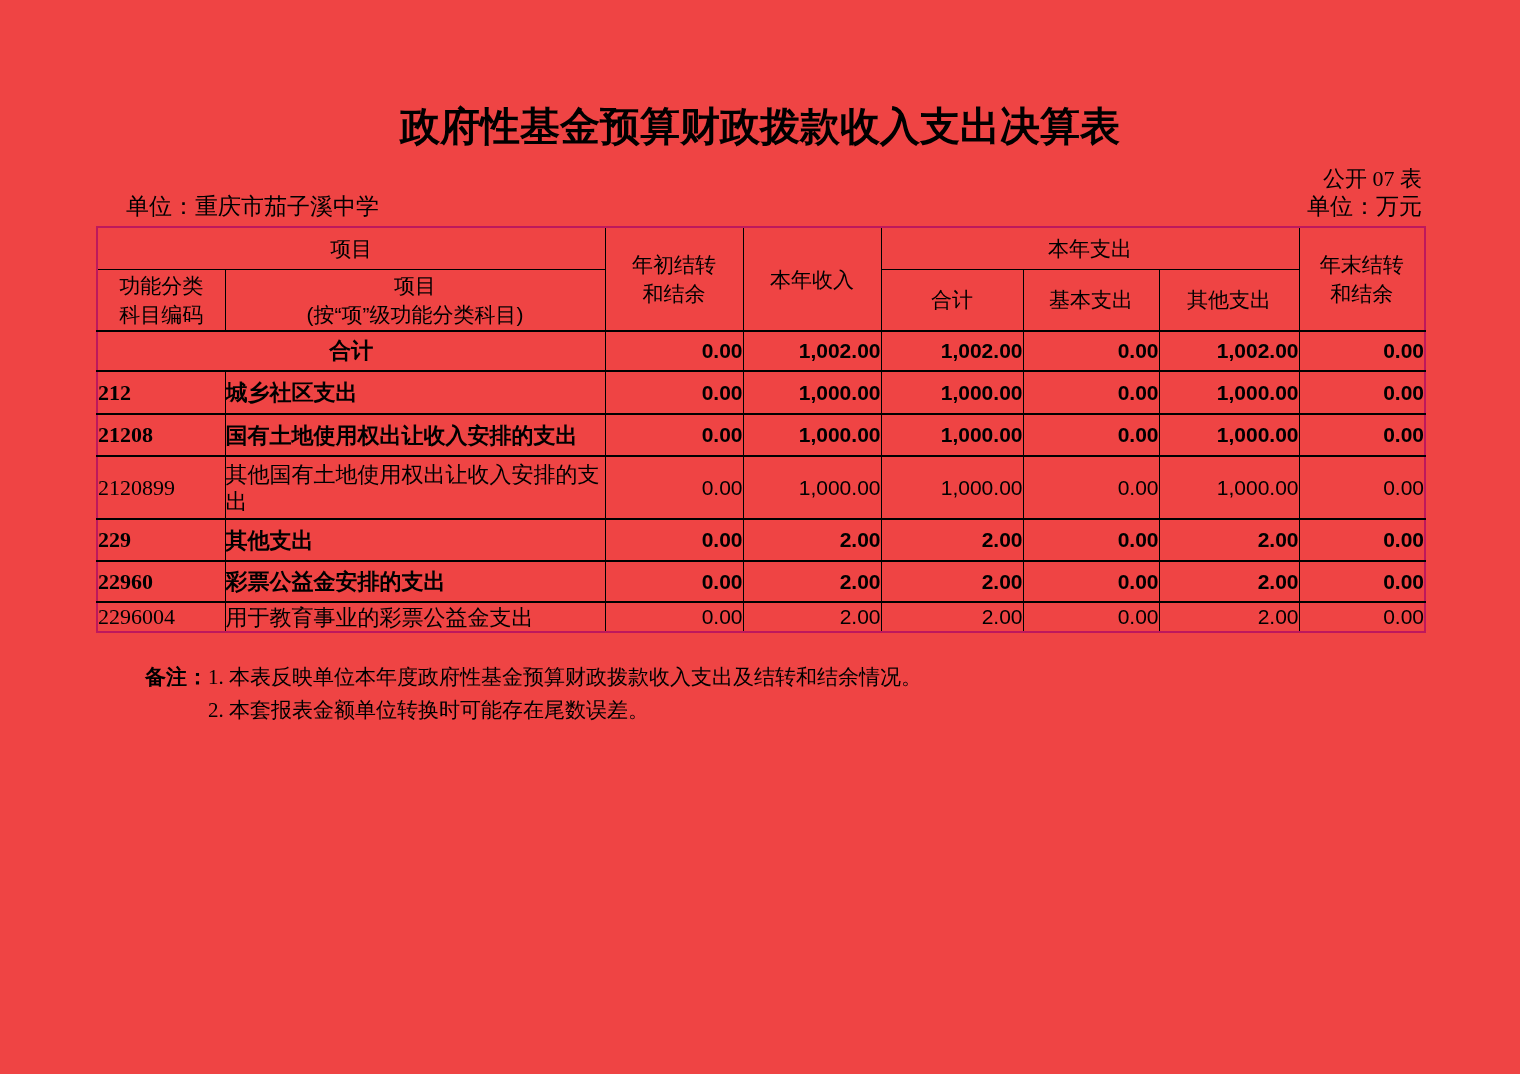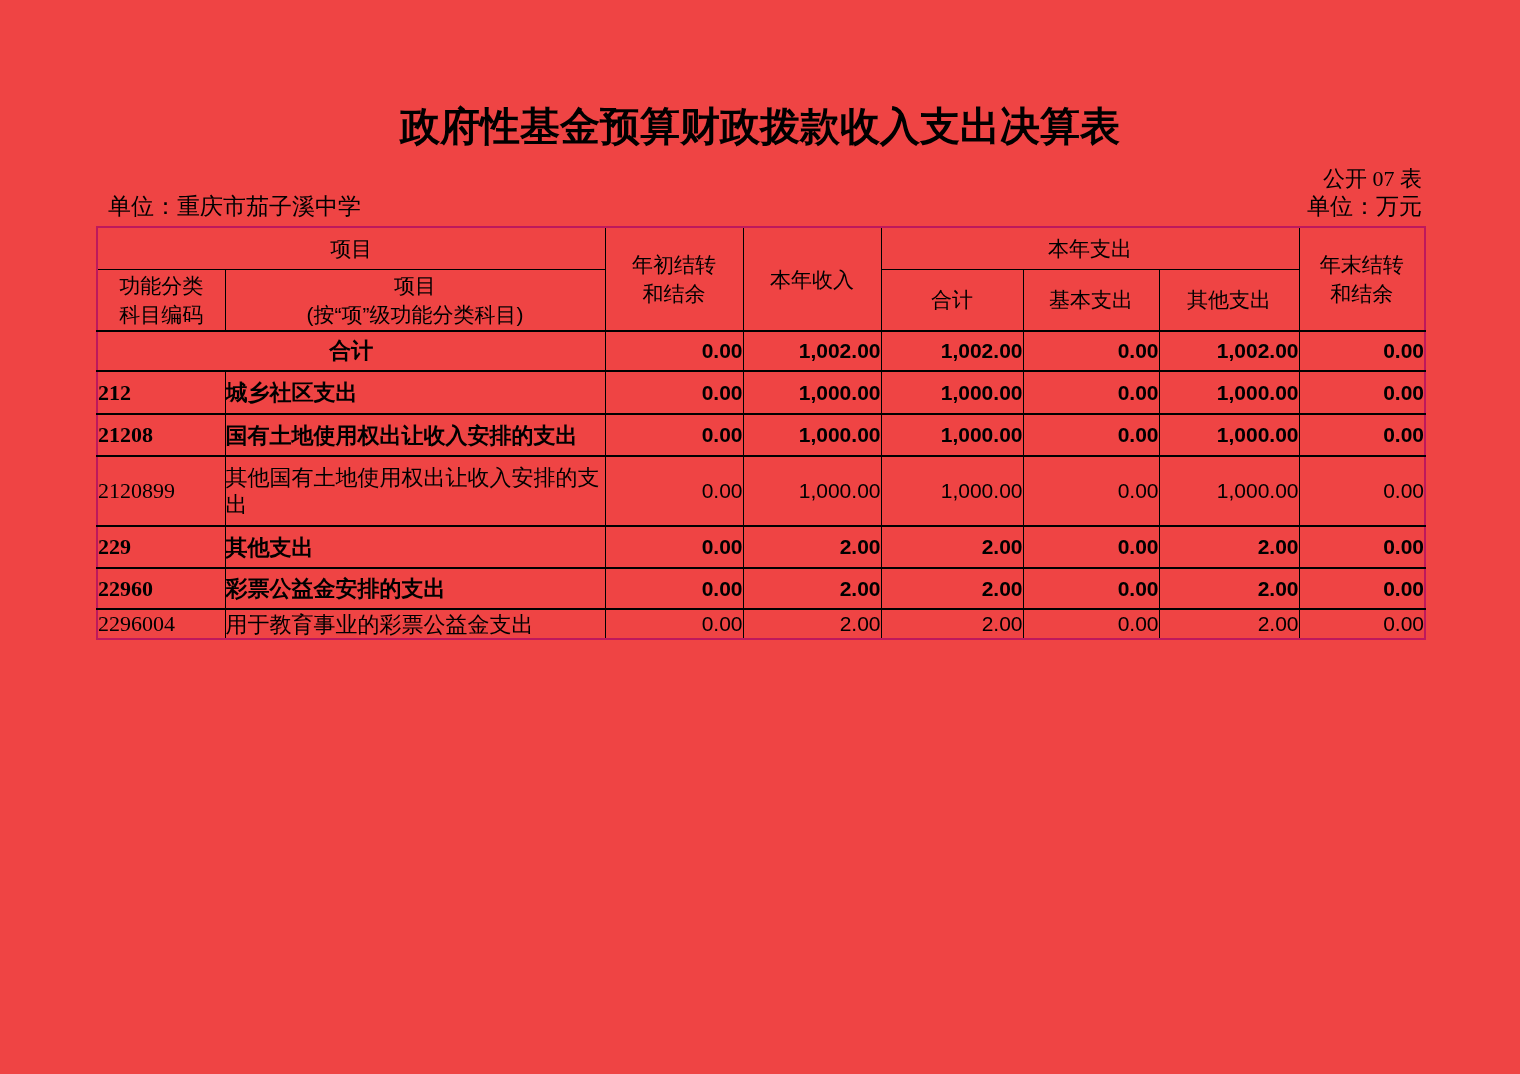--- a/index.html
+++ b/index.html
@@ -24,21 +24,21 @@
     line-height: 46px;
   }
   .table-code {
     position: absolute;
     top: 164px; right: 98px;
     font-family: "Liberation Serif", "DejaVu Serif", serif;
     font-size: 22px;
   }
   .meta-line {
     position: absolute;
-    top: 191px; left: 108px; right: 98px;
+    top: 191px; left: 126px; right: 98px;
     display: flex;
     justify-content: space-between;
     font-family: "Liberation Serif", "DejaVu Serif", serif;
     font-size: 23px;
   }
 
   table.fiscal {
     position: absolute;
     top: 226px; left: 96px;
     width: 1328px;
@@ -58,21 +58,21 @@
     font-size: 21px;
     text-align: center;
     white-space: pre-line;
     line-height: 29px;
   }
   tr.h1 { height: 42px; }
   tr.h2 { height: 62px; padding-left: 32px; }
   tr.r0 { height: 40px; }
   tr.r1 { height: 43px; }
   tr.r2 { height: 42px; }
-  tr.r3 { height: 70px; }
+  tr.r3 { height: 63px; }
   tr.r4 { height: 42px; }
   tr.r5 { height: 41px; }
   tr.r6 { height: 30px; }
   tbody.data > tr > td { border-top: 2px solid #000; }
 
   .c-code {
     font-family: "Liberation Serif", "DejaVu Serif", serif;
     font-size: 22px;
     text-align: left;
     padding-left: 10px;
@@ -236,14 +236,21 @@
         <td class="c-num">2.00</td>
         <td class="c-num">2.00</td>
         <td class="c-num">0.00</td>
         <td class="c-num">2.00</td>
         <td class="c-num">0.00</td>
       </tr>
 
     </tbody>
   </table>
 
+  <div class="notes">
+    <span class="notes-label">备注：</span>
+    <div class="notes-items">
+      <div>1. 本表反映单位本年度政府性基金预算财政拨款收入支出及结转和结余情况。</div>
+      <div>2. 本套报表金额单位转换时可能存在尾数误差。</div>
+    </div>
+  </div>
 
 </div>
 
 </body></html>

